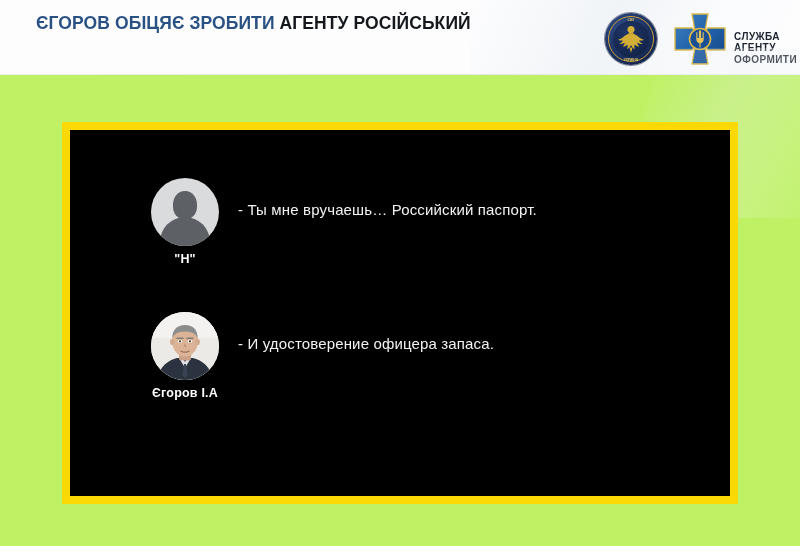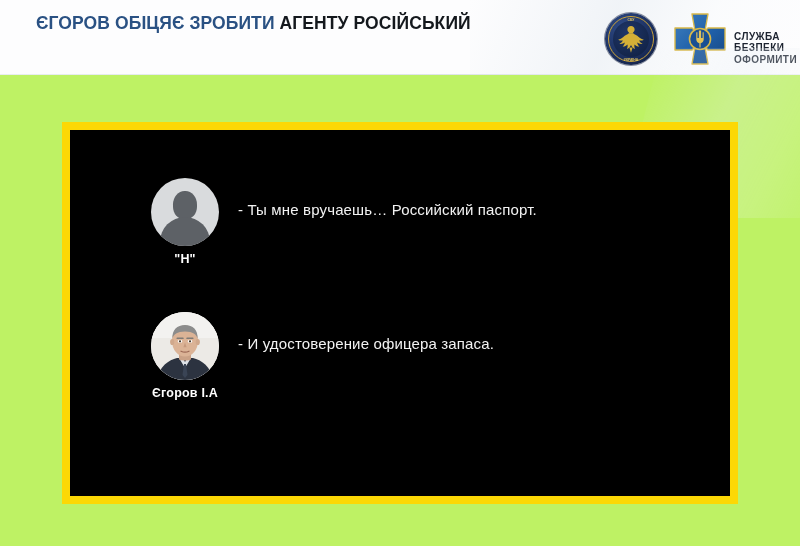--- a/index.html
+++ b/index.html
@@ -278,21 +278,21 @@
         <path d="M20 3 L36 3 L33 20 L36 17 L53 17 L53 39 L36 39 L33 36 L36 53 L20 53 L23 36 L20 39 L3 39 L3 17 L20 17 L23 20 Z" fill="url(#crossgrad)" stroke="#d8b84a" stroke-width="1.4" stroke-linejoin="round"></path>
         <circle cx="28" cy="28" r="10.5" fill="#1a4f93" stroke="#d8b84a" stroke-width="1.6"></circle>
         <g fill="#e3c35a">
           <path d="M28 19.5 L29.1 19.5 L29.1 27 L30.6 27 L30.6 21.3 L31.7 21.3 L31.7 28.6 C31.7 30.6 30.3 31.9 28.6 32.2 L28.6 36.4 L27.4 36.4 L27.4 32.2 C25.7 31.9 24.3 30.6 24.3 28.6 L24.3 21.3 L25.4 21.3 L25.4 27 L26.9 27 L26.9 19.5 Z"></path>
         </g>
       </svg>
     </div>
 
     <div class="sbu-text">
       <span>СЛУЖБА</span>
-      <span>БЕЗПЕКИ</span>
+      <span>АГЕНТУ</span>
       <span>ОФОРМИТИ</span>
     </div>
 
     <div class="header-rule"></div>
   </div>
 
   <div class="watermark">
     <div class="wm-band"></div>
   </div>
 

